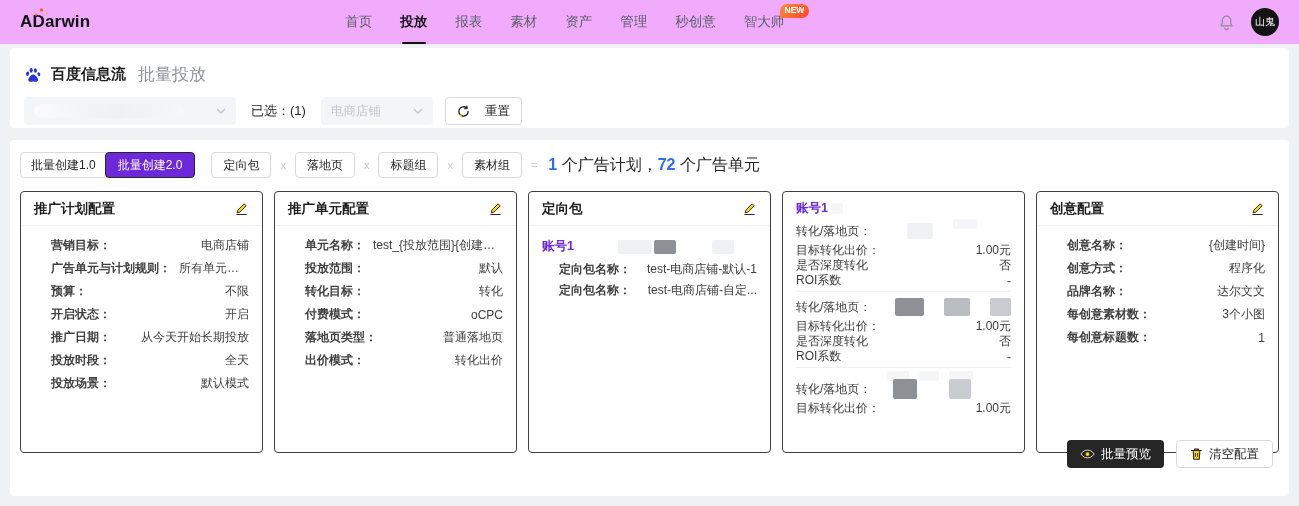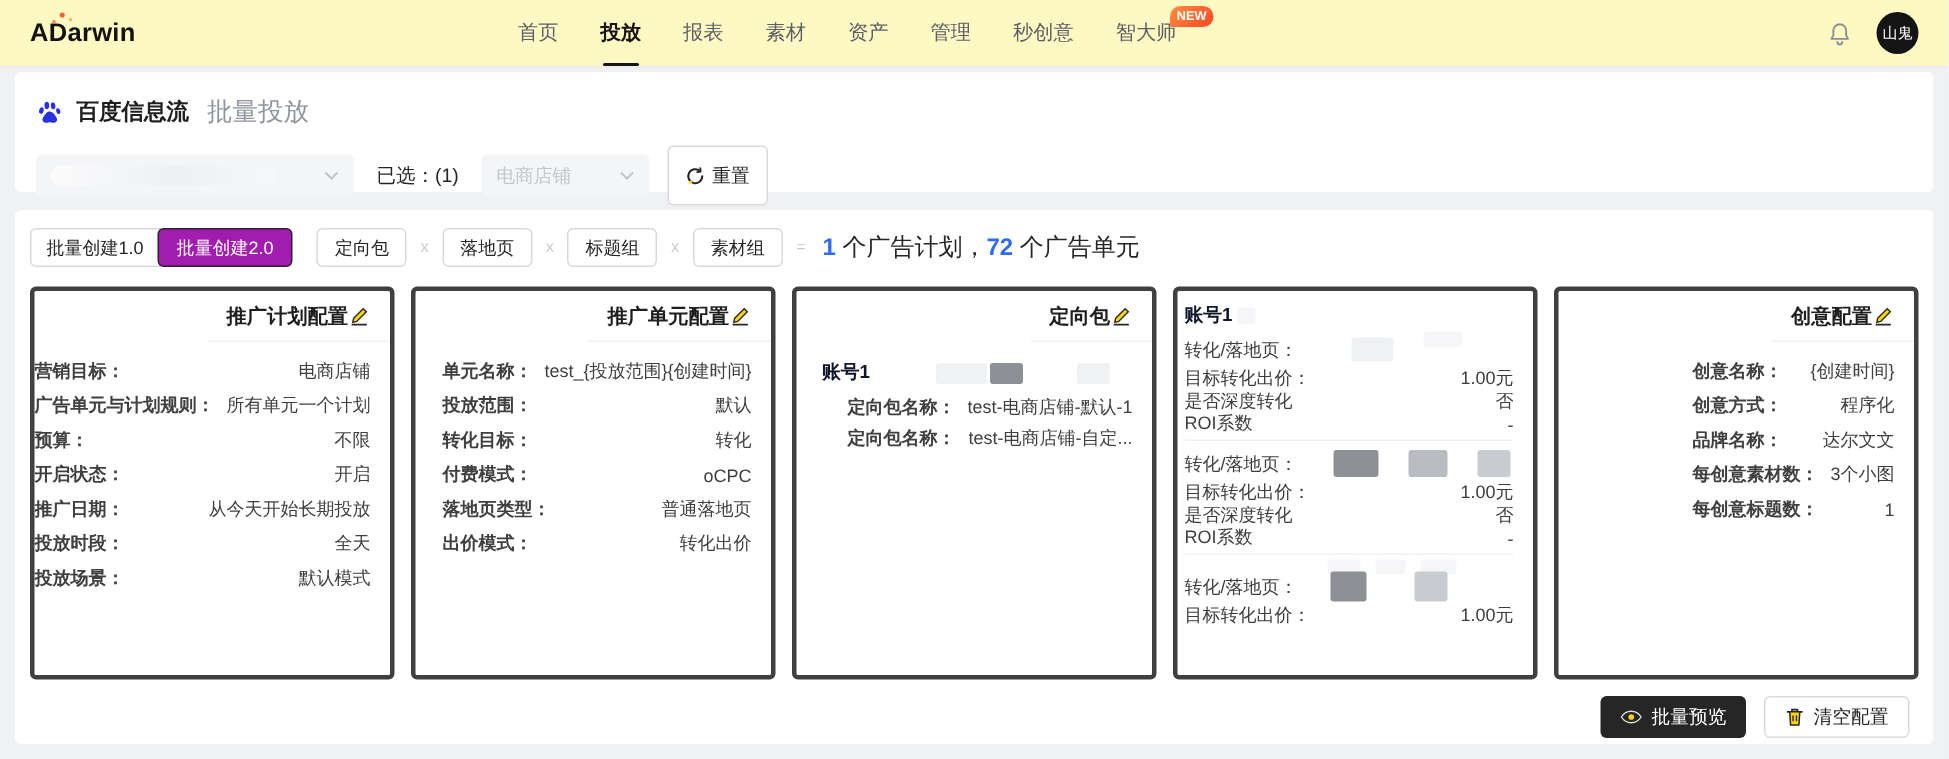--- a/index.html
+++ b/index.html
@@ -3,21 +3,21 @@
 <meta charset="utf-8">
 <style>
   * { box-sizing: border-box; }
   body { margin: 0; background: #e9ebef; }
   .screen {
     width: 1299px; height: 506px; overflow: hidden; position: relative;
     background: #f0f1f5; color: #262626;
     font-family: "Liberation Sans", "DejaVu Sans", sans-serif;
   }
   
-  .topnav { height: 44px; background: #fef9c3; display: flex; align-items: center;
+  .topnav { height: 44px; background: #f0abfc; display: flex; align-items: center;
             padding: 0 20px; box-shadow: 0 1px 0 #ececf0; }
   .logo { font-size: 17px; font-weight: 700; color: #121212; position: relative; letter-spacing: .2px; }
   .sparkles { position: absolute; top: -5px; left: 12px; }
   .menu { display: flex; gap: 28px; margin-left: 255px; font-size: 13.5px; color: #5a5f66; height: 44px; align-items: center; }
   .menu-item { cursor: pointer; position: relative; line-height: 44px; white-space: nowrap; }
   .menu-item.active { color: #141414; font-weight: 700; }
   .menu-item.active::after { content: ""; position: absolute; bottom: 0; left: 50%;
     transform: translateX(-50%); width: 24px; height: 2px; background: #141414; border-radius: 1px; }
   .badge-wrap { position: relative; }
   .new-badge { position: absolute; top: 4px; right: -25px;
@@ -36,69 +36,69 @@
   .panel-title { font-size: 15px; font-weight: 700; color: #1f1f1f; }
   .panel-subtitle { font-size: 17px; color: #8f959e; margin-left: 12px; }
   .filter-row { display: flex; align-items: center; margin-top: 11px; }
   .select { height: 28px; background: #f4f5f7; border-radius: 4px; display: flex;
     align-items: center; padding: 0 10px; cursor: pointer; }
   .select-account { width: 212px; justify-content: space-between; }
   .redact-pill { width: 150px; height: 14px; border-radius: 7px;
     background: linear-gradient(90deg, #fbfbfc, #eef0f2 55%, #f6f7f9); }
   .selected-count { font-size: 13px; margin: 0 15px; color: #262626; }
   .select-shop { width: 112px; justify-content: space-between; color: #c3c7cd; font-size: 12.5px; }
-  .btn-reset { margin-left: 12px; height: 40px; background: #fff; border: 1px solid #d9d9d9;
-    border-radius: 4px; display: flex; align-items: center; gap: 5px; padding: 0 11px;
+  .btn-reset { margin-left: 12px; height: 28px; background: #fff; border: 1px solid #d9d9d9;
+    border-radius: 4px; display: flex; align-items: center; gap: 15px; padding: 0 11px;
     font-size: 12.5px; color: #262626; cursor: pointer; font-family: inherit; }
   
   .panel-main { margin-top: 12px; height: 356px; padding: 12px 10px; position: relative; }
   .tab-row { display: flex; align-items: center; height: 26px; }
   .seg { display: flex; }
   .seg-btn { height: 26px; padding: 0 10px; font-size: 12px; background: #fff;
     border: 1px solid #d9d9d9; border-radius: 4px 0 0 4px; color: #262626; cursor: pointer; font-family: inherit; }
-  .seg-btn.seg-active { background: #a21caf; color: #fff; border-color: #262626;
+  .seg-btn.seg-active { background: #6d28d9; color: #fff; border-color: #262626;
     border-radius: 4px; margin-left: -2px; padding: 0 12px; position: relative; z-index: 1; }
   .formula { display: flex; align-items: center; margin-left: 16px; font-size: 12px; }
   .chip { height: 26px; line-height: 24px; padding: 0 11px; border: 1px solid #d9d9d9;
     border-radius: 4px; background: #fff; cursor: pointer; }
   .op { color: #c8ccd2; margin: 0 9px; font-size: 11px; }
   .summary { font-size: 16px; color: #262626; margin-left: 2px; }
   .num { color: #2e6cf6; font-weight: 700; font-style: normal; }
   
   .cards { display: flex; gap: 11px; margin-top: 13px; height: 262px; }
-  .card { flex: 1; min-width: 0; border: 3px solid #404040; border-radius: 4px; background: #fff;
-    display: flex; flex-direction: column; overflow: hidden; align-items: flex-end; }
+  .card { flex: 1; min-width: 0; border: 1px solid #404040; border-radius: 4px; background: #fff;
+    display: flex; flex-direction: column; overflow: hidden; }
   .card-header { flex: 0 0 34px; display: flex; align-items: center; justify-content: space-between;
     padding: 0 13px; border-bottom: 1px solid #f0f1f3; }
   .card-title { font-size: 13.5px; font-weight: 700; color: #1f1f1f; white-space: nowrap; }
   .suffix { font-weight: 400; font-size: 11.5px; color: #595959; margin-left: 3px; }
   .edit-btn { display: flex; cursor: pointer; }
   .card-body { flex: 1; padding: 8px 13px 10px; font-size: 12px; color: #3d3d3d; overflow: hidden; }
   .crow { display: flex; justify-content: space-between; align-items: center; height: 23px; }
   .crow .lbl { font-weight: 700; color: #404040; white-space: nowrap; margin-left: 17px; }
   .crow .val { color: #404040; margin-left: 8px; white-space: nowrap; overflow: hidden; text-overflow: ellipsis; }
   .acct-row { display: flex; align-items: center; height: 25px; }
-  .acct-name { font-size: 12.5px; font-weight: 700; color: #0f172a; }
+  .acct-name { font-size: 12.5px; font-weight: 700; color: #6d28d9; }
   .crow-s { height: 21px; }
   
   .conv-body { padding-top: 5px; }
   .conv-acct { height: 22px; }
   .page-row { display: flex; align-items: center; min-height: 24px; gap: 20px; }
   .page-row .lbl { font-weight: 500; white-space: nowrap; }
   .crow-sm { display: flex; justify-content: space-between; align-items: center; height: 15px; font-size: 12px; }
   .divider { border-top: 1px solid #f0f1f3; margin: 3px 0; }
   .faint-row { display: flex; justify-content: flex-end; gap: 10px; height: 10px; margin: 2px 38px -4px 0; }
   .rd { display: inline-block; border-radius: 2px; }
   .rd-l { background: #f0f1f3; }
   .rd-f { background: #f6f6f8; }
   .rd-m { background: #b9bcc0; }
   .rd-m2 { background: #c8cbcf; }
   .rd-d { background: #8d9094; }
   
-  .footer-actions { position: absolute; right: 16px; bottom: 4px; display: flex; gap: 12px; }
+  .footer-actions { position: absolute; right: 16px; bottom: 28px; display: flex; gap: 12px; }
   .btn-dark { height: 28px; background: #262626; color: #fff; border: none; border-radius: 4px;
     display: flex; align-items: center; gap: 6px; padding: 0 13px; font-size: 12.5px; cursor: pointer; font-family: inherit; }
   .btn-light { height: 28px; background: #fff; color: #262626; border: 1px solid #d9d9d9;
     border-radius: 4px; display: flex; align-items: center; gap: 6px; padding: 0 13px;
     font-size: 12.5px; cursor: pointer; font-family: inherit; }
 </style>
 </head>
 <body>
 
 <div class="screen">

